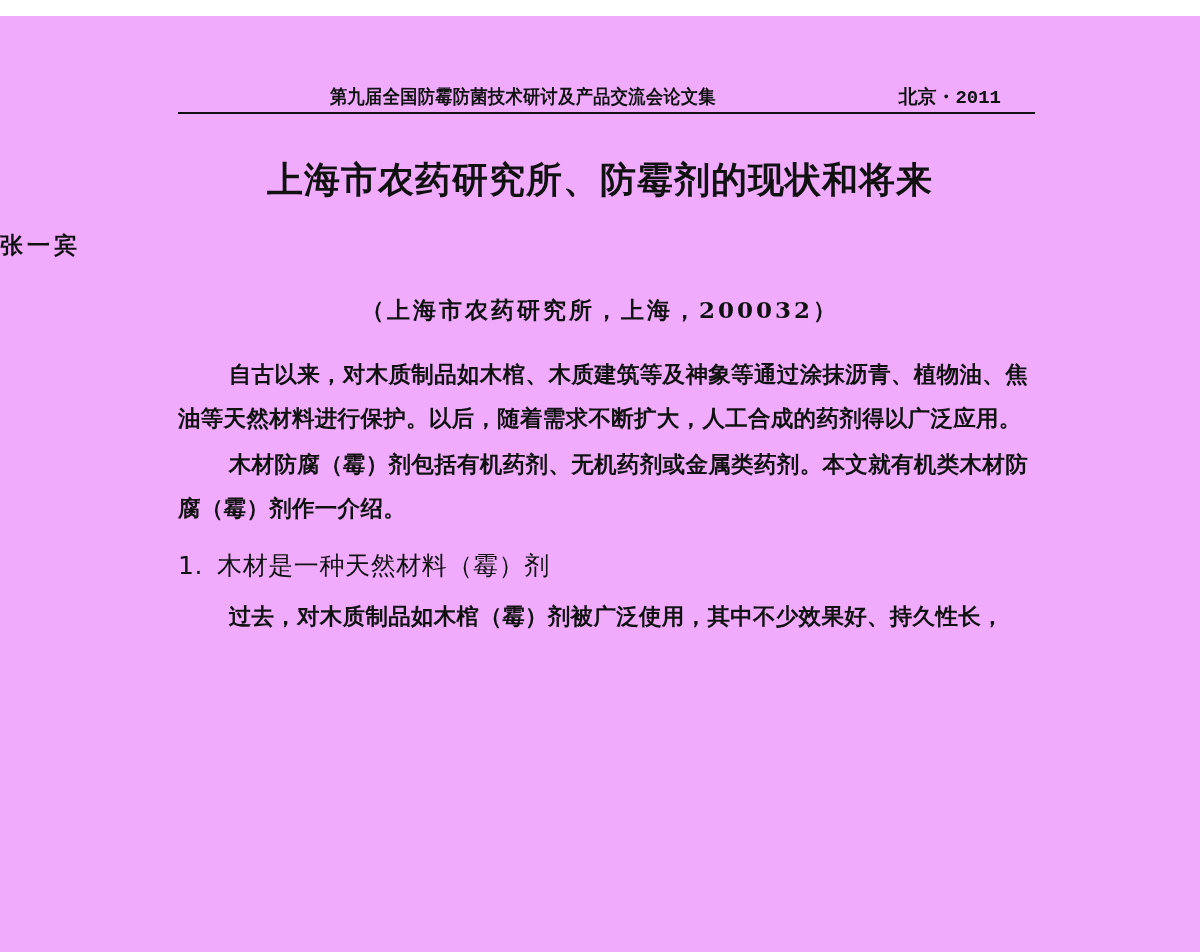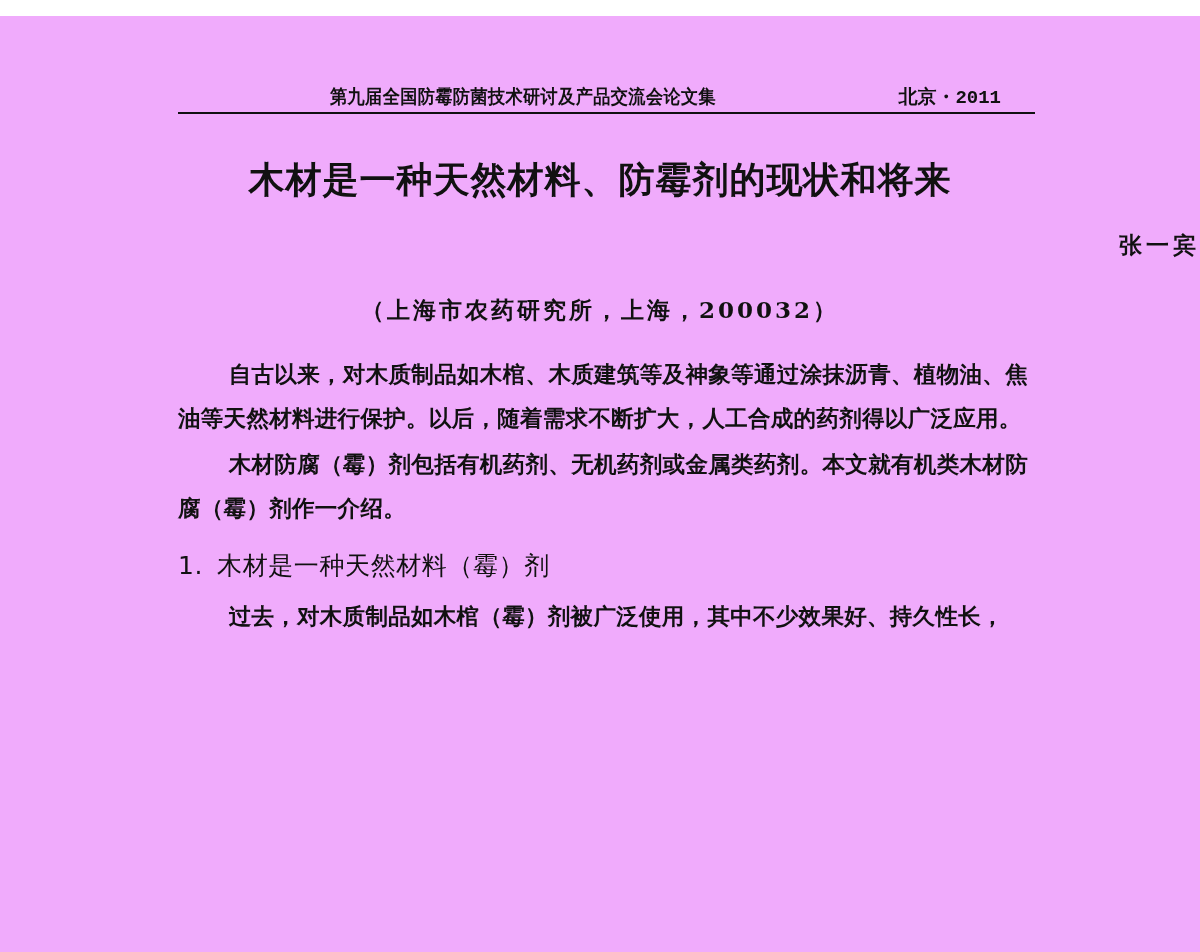--- a/index.html
+++ b/index.html
@@ -66,21 +66,21 @@
       font-size: 36px;
       font-weight: bold;
       letter-spacing: 1px;
       white-space: nowrap;
     }
     .author {
       position: absolute;
       left: 0;
       width: 1200px;
       top: 214px;
-      text-align: right;
+      text-align: left;
       font-size: 23px;
       font-weight: bold;
       letter-spacing: 4px;
       font-family: "DejaVu Serif", "Liberation Serif", serif;
     }
     .affiliation {
       position: absolute;
       left: 0;
       width: 1200px;
       top: 279px;
@@ -123,21 +123,21 @@
 <body>
 
 <div class="page">
 
   <div class="running-header">
     <span class="journal">第九届全国防霉防菌技术研讨及产品交流会论文集</span>
     <span class="place-year">北京・2011</span>
   </div>
   <div class="header-rule"></div>
 
-  <div class="title">木材是一种天然材料、防霉剂的现状和将来</div>
+  <div class="title">上海市农药研究所、防霉剂的现状和将来</div>
   <div class="author">张一宾</div>
   <div class="affiliation">（上海市农药研究所，上海，200032）</div>
 
   <div class="body-text">
     <p class="para">自古以来，对木质制品如木棺、木质建筑等及神象等通过涂抹沥青、植物油、焦油等天然材料进行保护。以后，随着需求不断扩大，人工合成的药剂得以广泛应用。</p>
     <p class="para">木材防腐（霉）剂包括有机药剂、无机药剂或金属类药剂。本文就有机类木材防腐（霉）剂作一介绍。</p>
 
     <h2 class="section-heading">
       <span class="num">1.</span><span>木材是一种天然材料（霉）剂</span>
     </h2>

